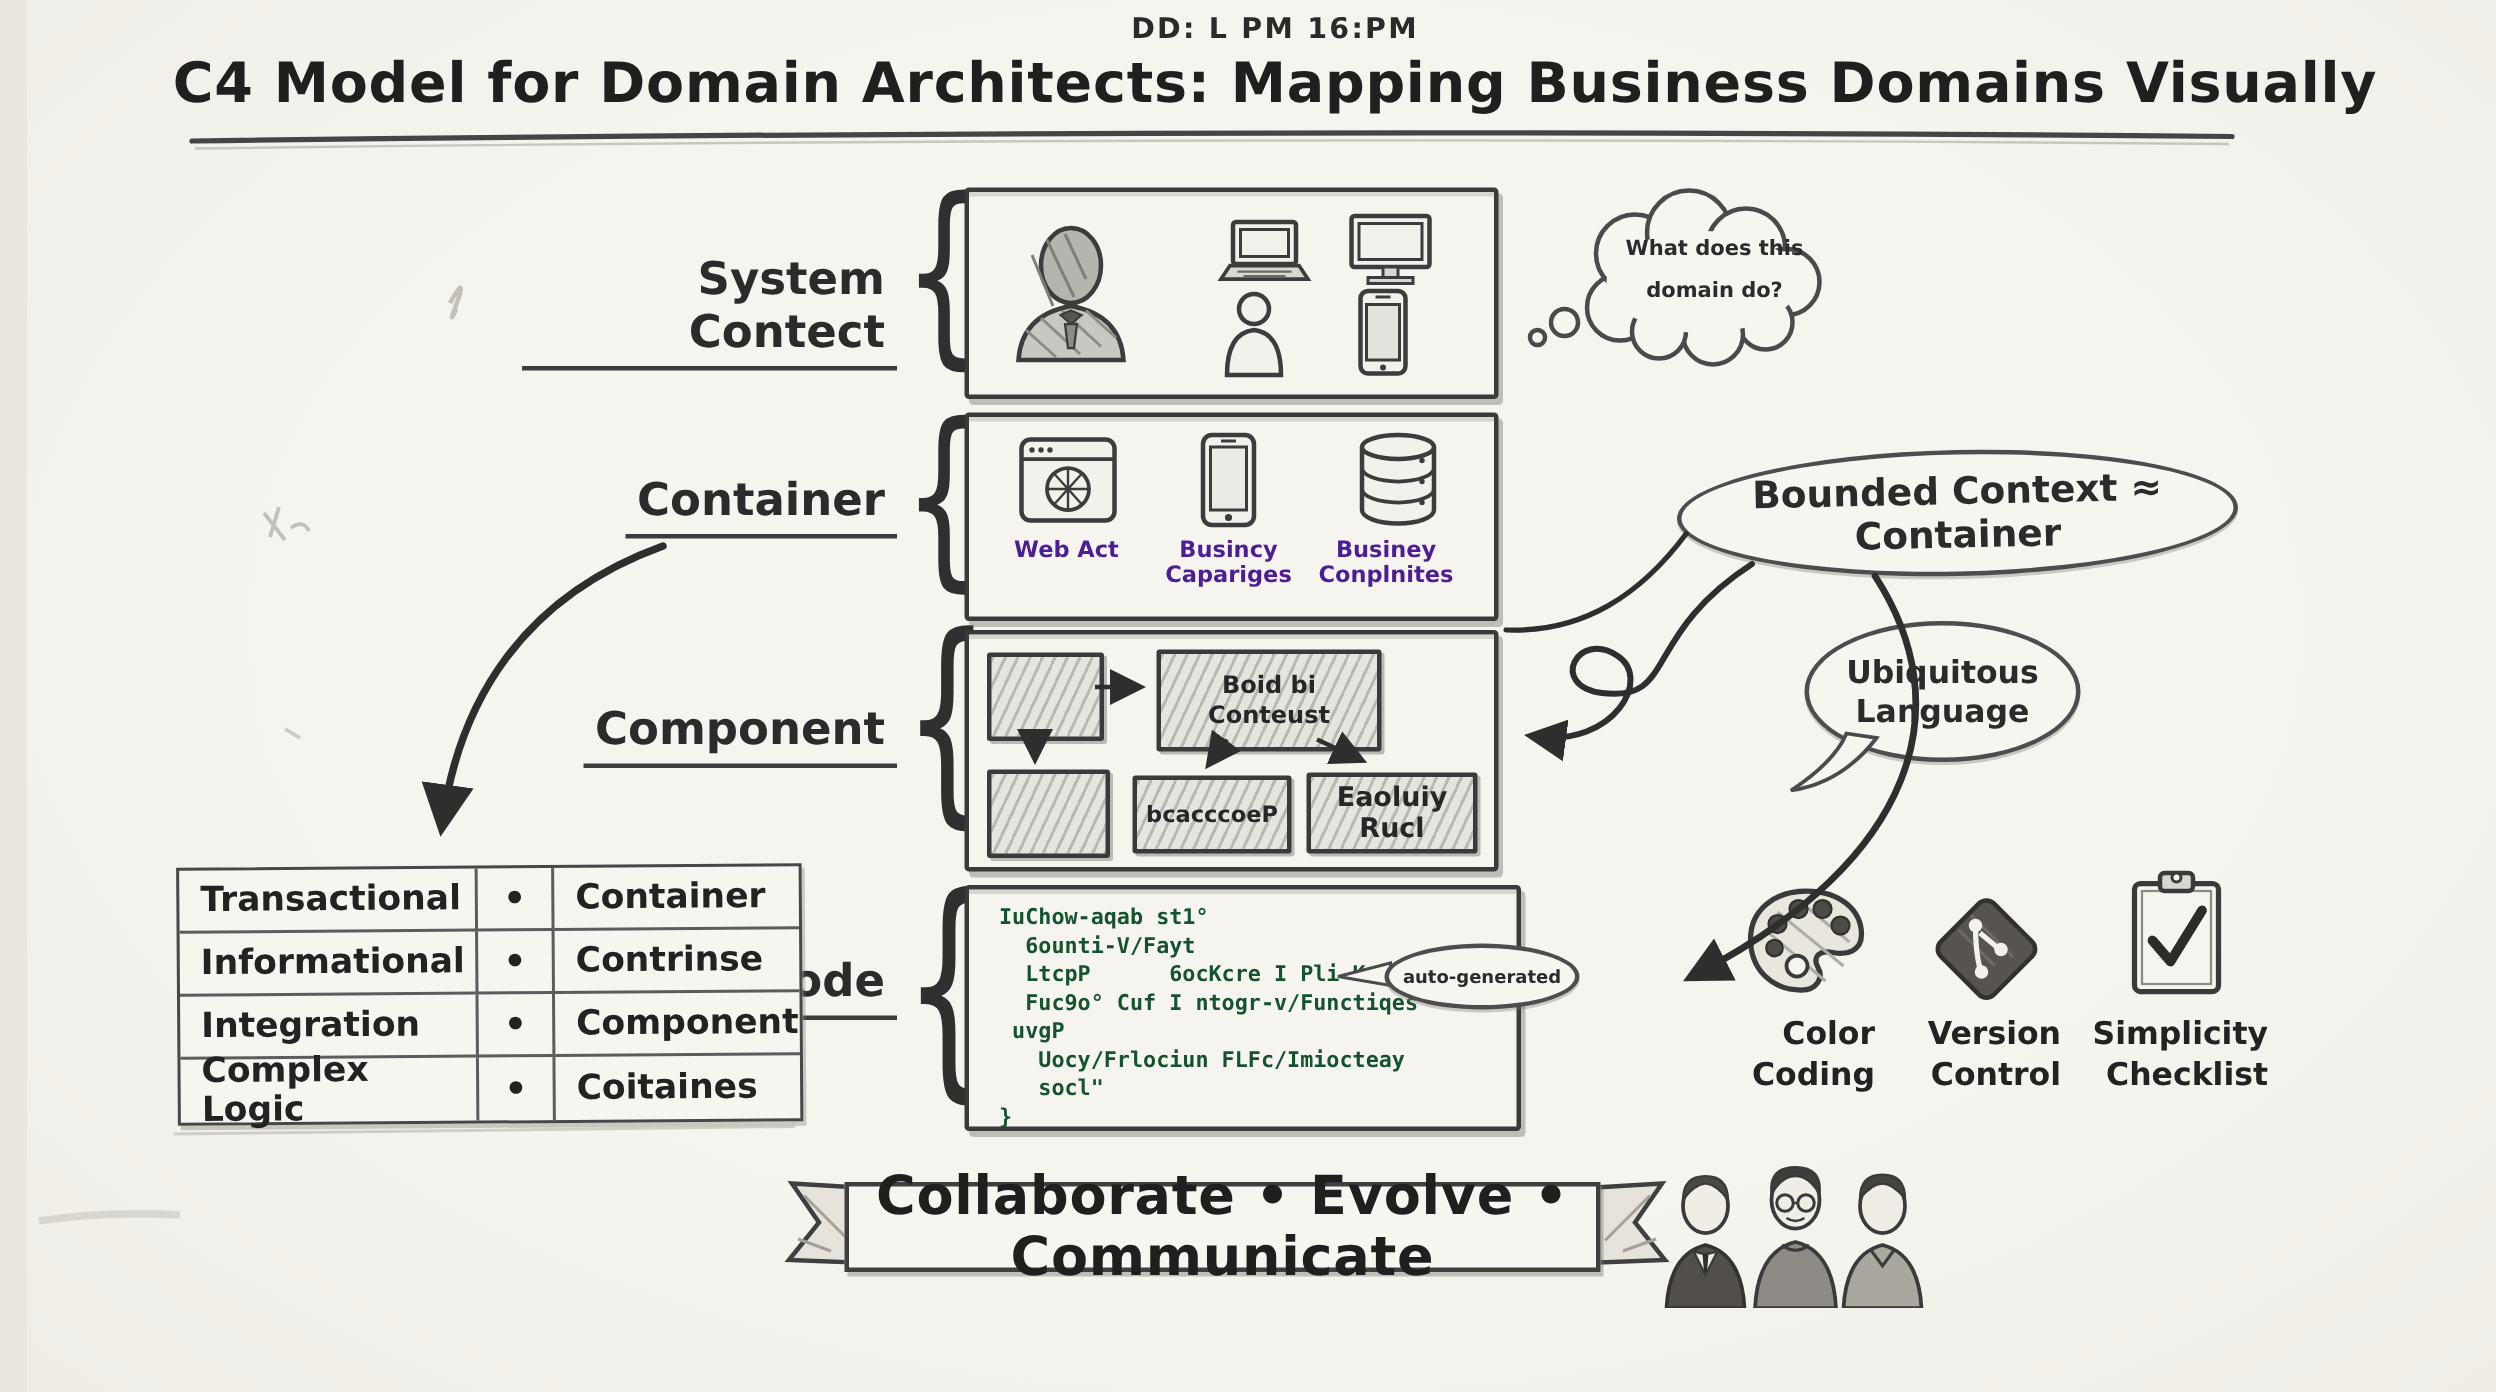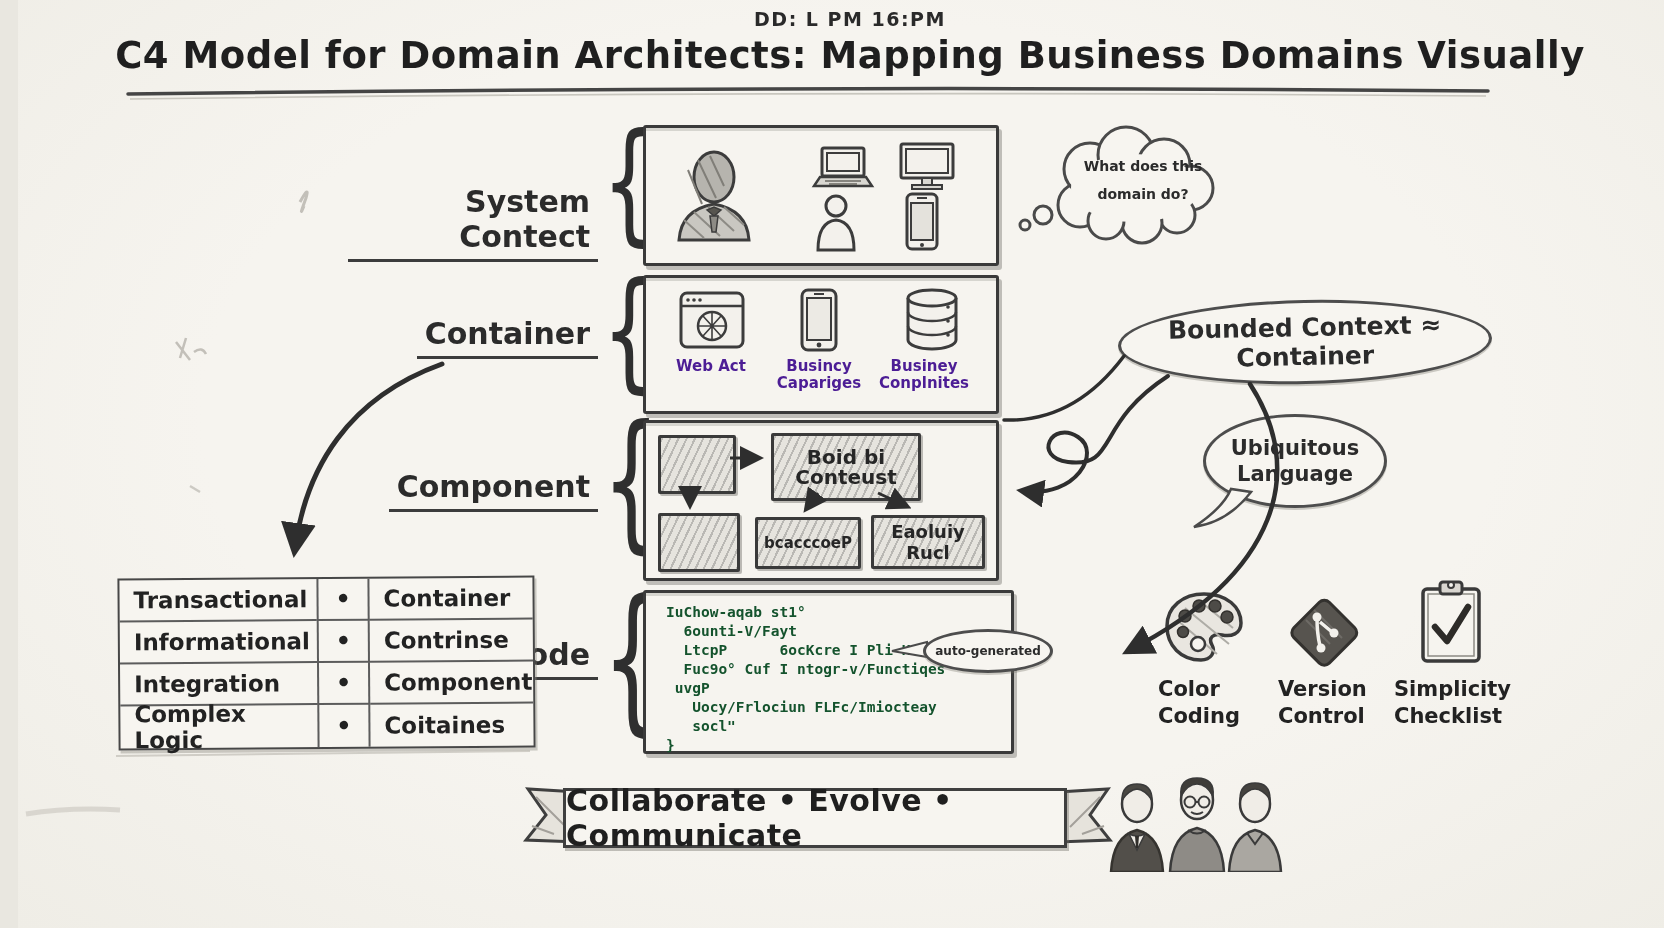--- a/index.html
+++ b/index.html
@@ -29,36 +29,36 @@
     box-shadow:0 2px 0 rgba(120,118,110,.35);}
   
   .mapTable{display:grid;grid-template-columns:197px 53px 163px;grid-auto-rows:42px;
     border:2.5px solid #474747;background:#f7f5f0;transform:rotate(-.4deg);
     box-shadow:2px 3px 0 rgba(120,118,110,.35);}
   .mapTable .cell{display:flex;align-items:center;font-size:23px;font-weight:bold;
     border-bottom:2px solid #5c5c5c;padding-left:14px;color:#222;}
   .mapTable .cell.c1{border-left:2px solid #5c5c5c;border-right:2px solid #5c5c5c;justify-content:center;padding-left:0;font-size:24px;}
   .mapTable .r3{border-bottom:none;}
   
-  .practiceLabel{text-align:left;font-size:21px;font-weight:bold;line-height:27px;color:#222;}
+  .practiceLabel{text-align:right;font-size:21px;font-weight:bold;line-height:27px;color:#222;}
   
   .banner{border:3px solid #3f3f3f;background:#f7f5f0;display:flex;align-items:center;justify-content:center;
-    font-size:30px;font-weight:bold;color:#1f1f1f;box-shadow:2px 3px 0 rgba(110,108,100,.4);letter-spacing:.5px;}
+    font-size:36px;font-weight:bold;color:#1f1f1f;box-shadow:2px 3px 0 rgba(110,108,100,.4);letter-spacing:.5px;text-align:center;}
   svg{display:block;}
   .noptr{pointer-events:none;}
 </style>
 </head>
 <body>
 
 <div class="paper">
 
   <div class="abs timestamp">DD: L PM 16:PM</div>
   <div class="abs title">C4 Model for Domain Architects: Mapping Business Domains Visually</div>
 
-  <div class="abs lvl" style="left:330px;top:184px;"><span>System Contect</span></div>
+  <div class="abs lvl" style="left:330px;top:169px;"><span>System Contect</span></div>
   <div class="abs lvl" style="left:330px;top:316px;"><span>Container</span></div>
   <div class="abs lvl" style="left:330px;top:469px;"><span>Component</span></div>
   <div class="abs lvl" style="left:330px;top:637px;"><span>Code</span></div>
 
   <div class="abs brace" style="top:116px;font-size:100px;transform:scale(.85,1.32);">{</div>
   <div class="abs brace" style="top:266px;font-size:100px;transform:scale(.85,1.3);">{</div>
   <div class="abs brace" style="top:406px;font-size:108px;transform:scale(.85,1.38);">{</div>
   <div class="abs brace" style="top:578px;font-size:112px;transform:scale(.85,1.42);">{</div>
 
   <div class="abs sketchbox" style="left:625px;top:125px;width:350px;height:135px;">
@@ -118,21 +118,21 @@
         <circle cx="44" cy="33" r="1.8" fill="#3c3c3c"></circle>
         <circle cx="44" cy="47" r="1.8" fill="#3c3c3c"></circle>
     </svg>
     <div class="abs iconlabel" style="left:20px;top:80px;width:90px;">Web Act</div>
     <div class="abs iconlabel" style="left:118px;top:80px;width:110px;">Busincy Capariges</div>
     <div class="abs iconlabel" style="left:220px;top:80px;width:116px;">Businey Conplnites</div>
   </div>
 
   <div class="abs sketchbox" style="left:625px;top:420px;width:350px;height:155px;">
     <div class="abs subbox hatch" style="left:12px;top:12px;width:72px;height:53px;"></div>
-    <div class="abs subbox hatch" style="left:125px;top:10px;width:132px;height:62px;font-size:20px;line-height:20px;padding:0 6px;">Boid bi Conteust</div>
+    <div class="abs subbox hatch" style="left:125px;top:10px;width:132px;height:62px;font-size:16px;line-height:20px;padding:0 6px;">Boid bi Conteust</div>
     <div class="abs subbox hatch" style="left:12px;top:90px;width:76px;height:53px;"></div>
     <div class="abs subbox hatch" style="left:109px;top:94px;width:100px;height:46px;font-size:15px;">bcacccoeP</div>
     <div class="abs subbox hatch" style="left:225px;top:92px;width:108px;height:48px;font-size:18px;">Eaoluiy Rucl</div>
   </div>
 
   <div class="abs sketchbox" style="left:625px;top:590px;width:365px;height:158px;">
     <div class="abs" style="left:20px;top:10px;">
       <div class="codeline">IuChow-aqab st1°</div>
       <div class="codeline">  6ounti-V/Fayt</div>
       <div class="codeline">  LtcpP      6ocKcre I Pli Kotte</div>

